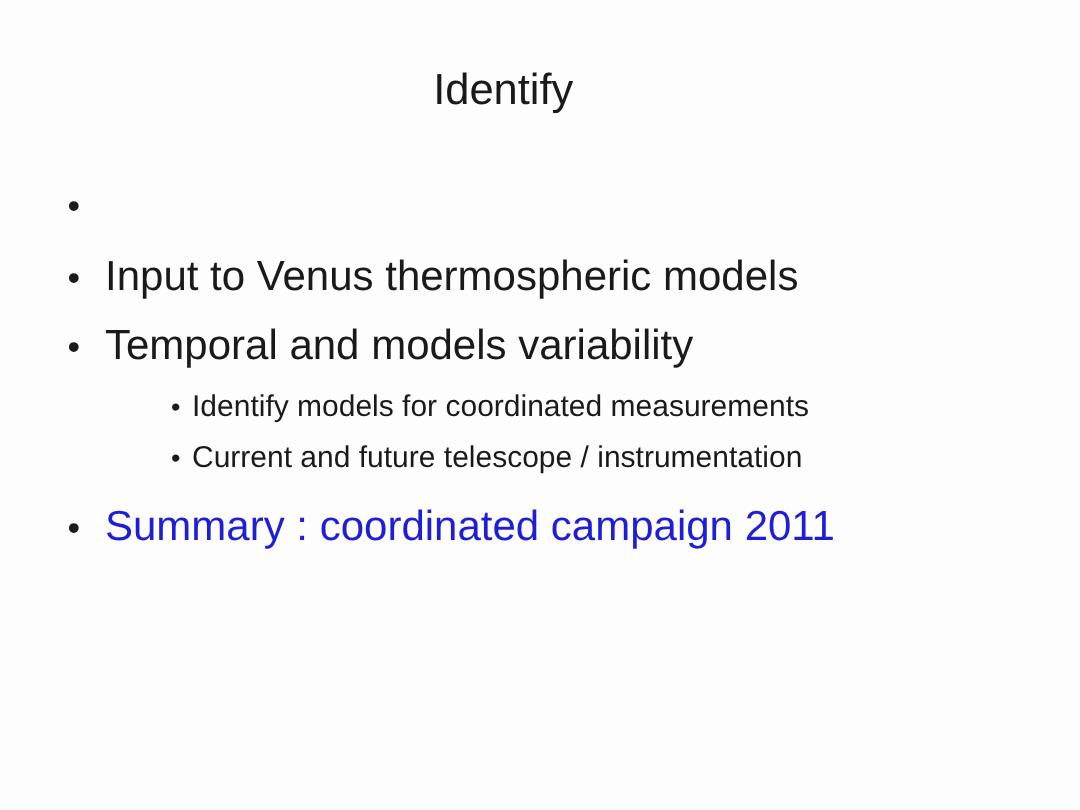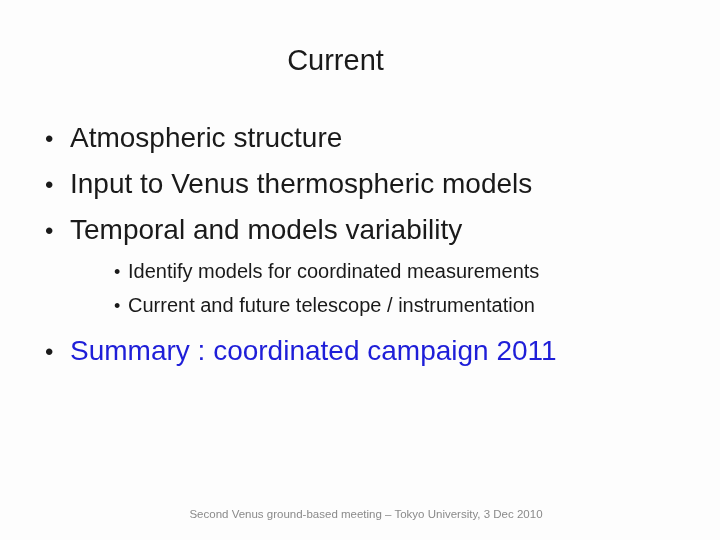--- a/index.html
+++ b/index.html
@@ -61,25 +61,24 @@
     font-size: 11.5px;
     line-height: 15px;
     color: #8a8a8a;
   }
 </style>
 </head>
 <body>
 
 <div class="slide">
 
-  <h1 class="title">Current</h1>
+  <h1 class="title">Identify</h1>
 
   <div class="row main" style="top:121px">
     <span class="dot">•</span>
-    <span class="txt">Atmospheric structure</span>
   </div>
 
   <div class="row main" style="top:167px">
     <span class="dot">•</span>
     <span class="txt">Input to Venus thermospheric models</span>
   </div>
 
   <div class="row main" style="top:213px">
     <span class="dot">•</span>
     <span class="txt">Temporal and models variability</span>
@@ -93,15 +92,14 @@
   <div class="row sub" style="top:292px">
     <span class="dot">•</span>
     <span class="txt">Current and future telescope / instrumentation</span>
   </div>
 
   <div class="row main summary" style="top:334px">
     <span class="dot">•</span>
     <span class="txt">Summary : coordinated campaign 2011</span>
   </div>
 
-  <div class="footer">Second Venus ground-based meeting – Tokyo University, 3 Dec 2010</div>
 
 </div>
 
 </body></html>

